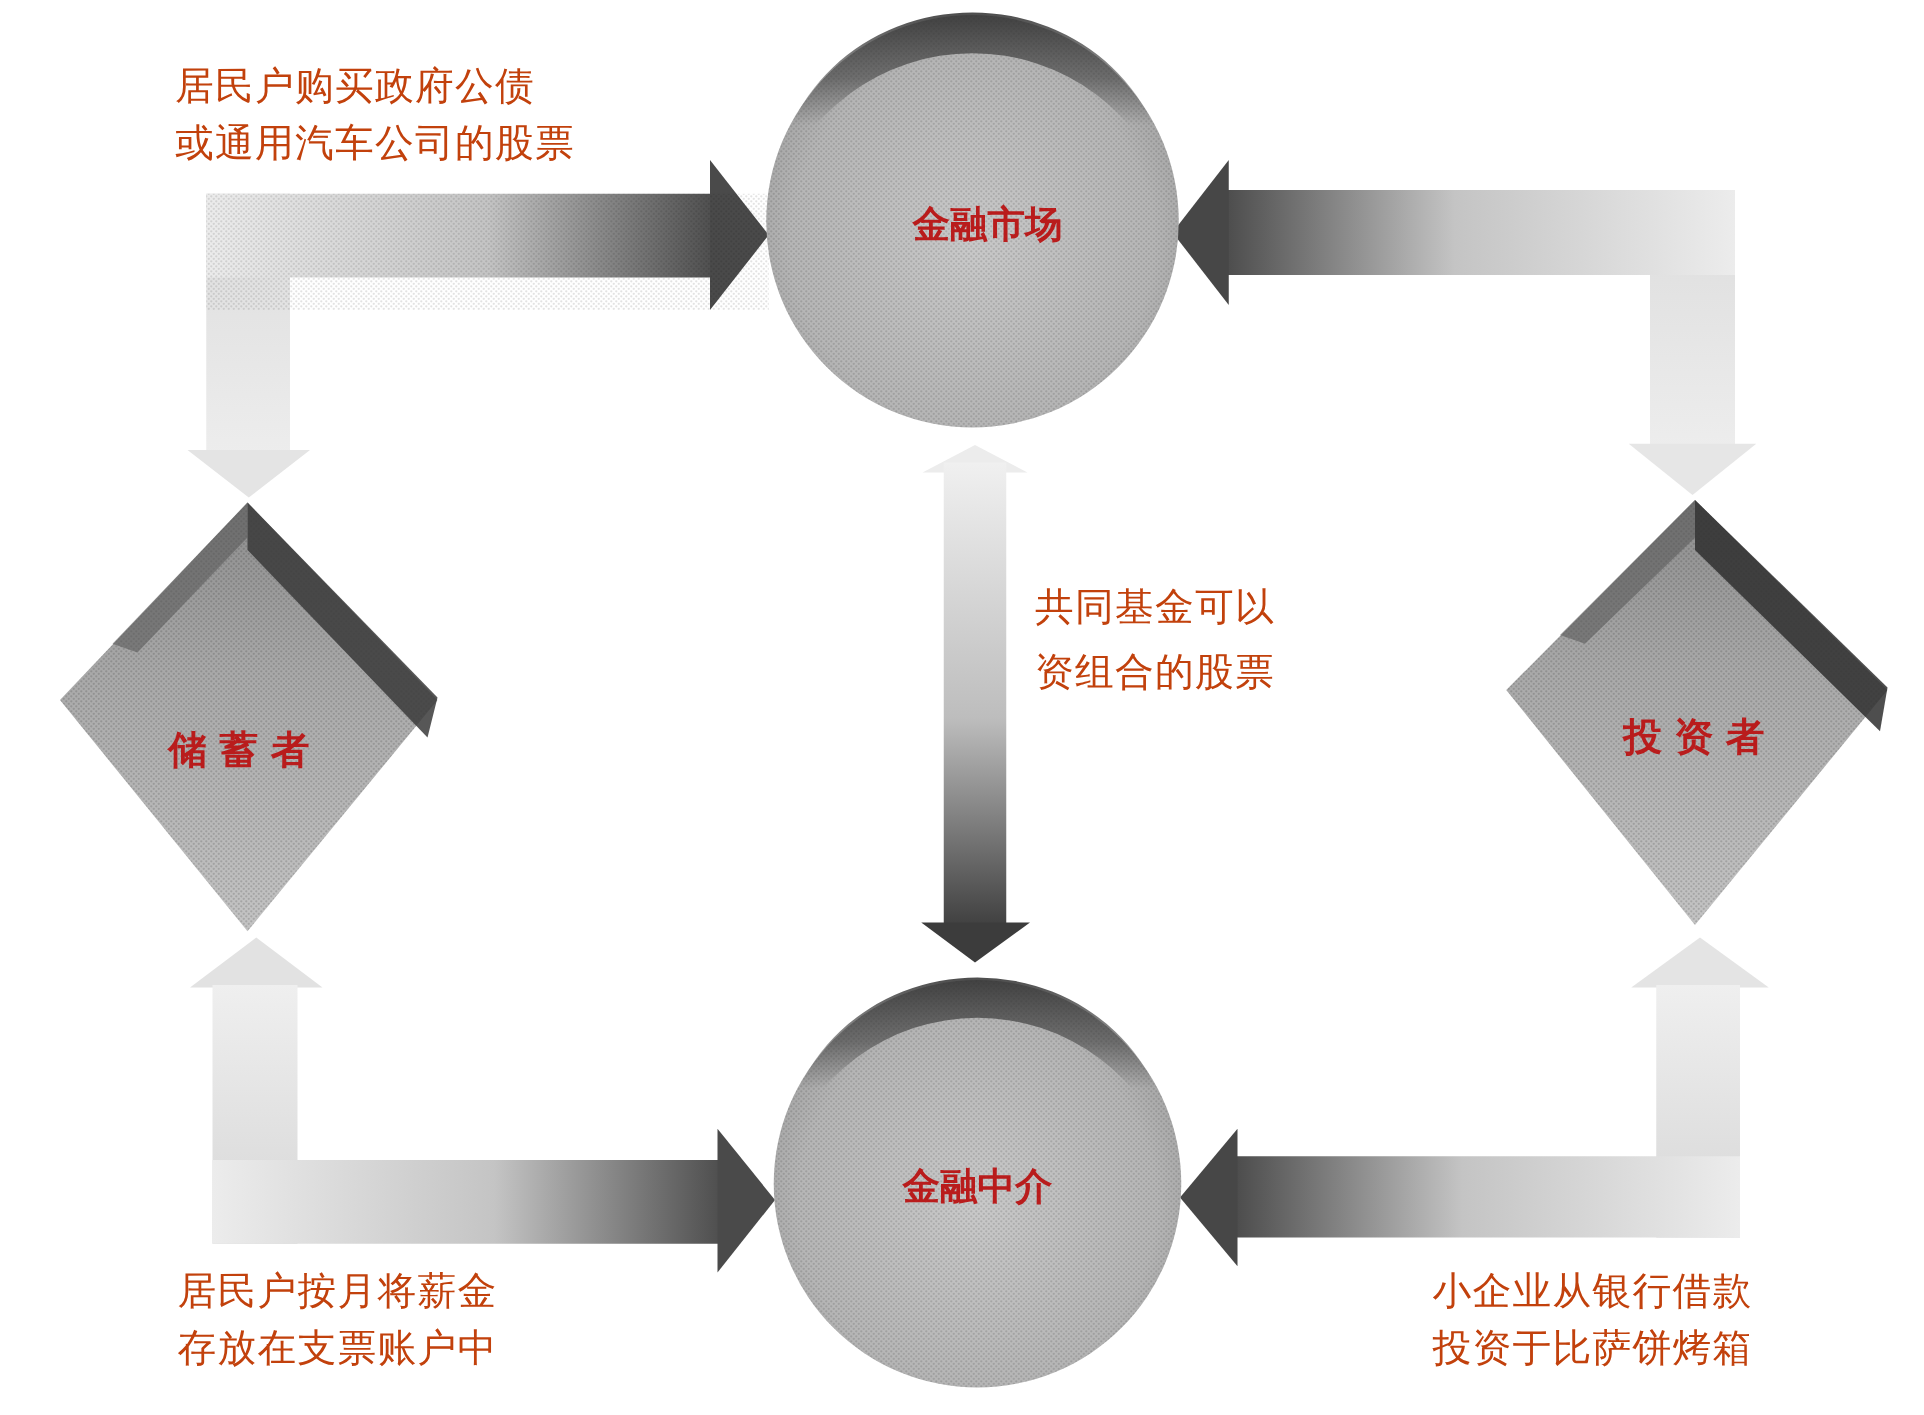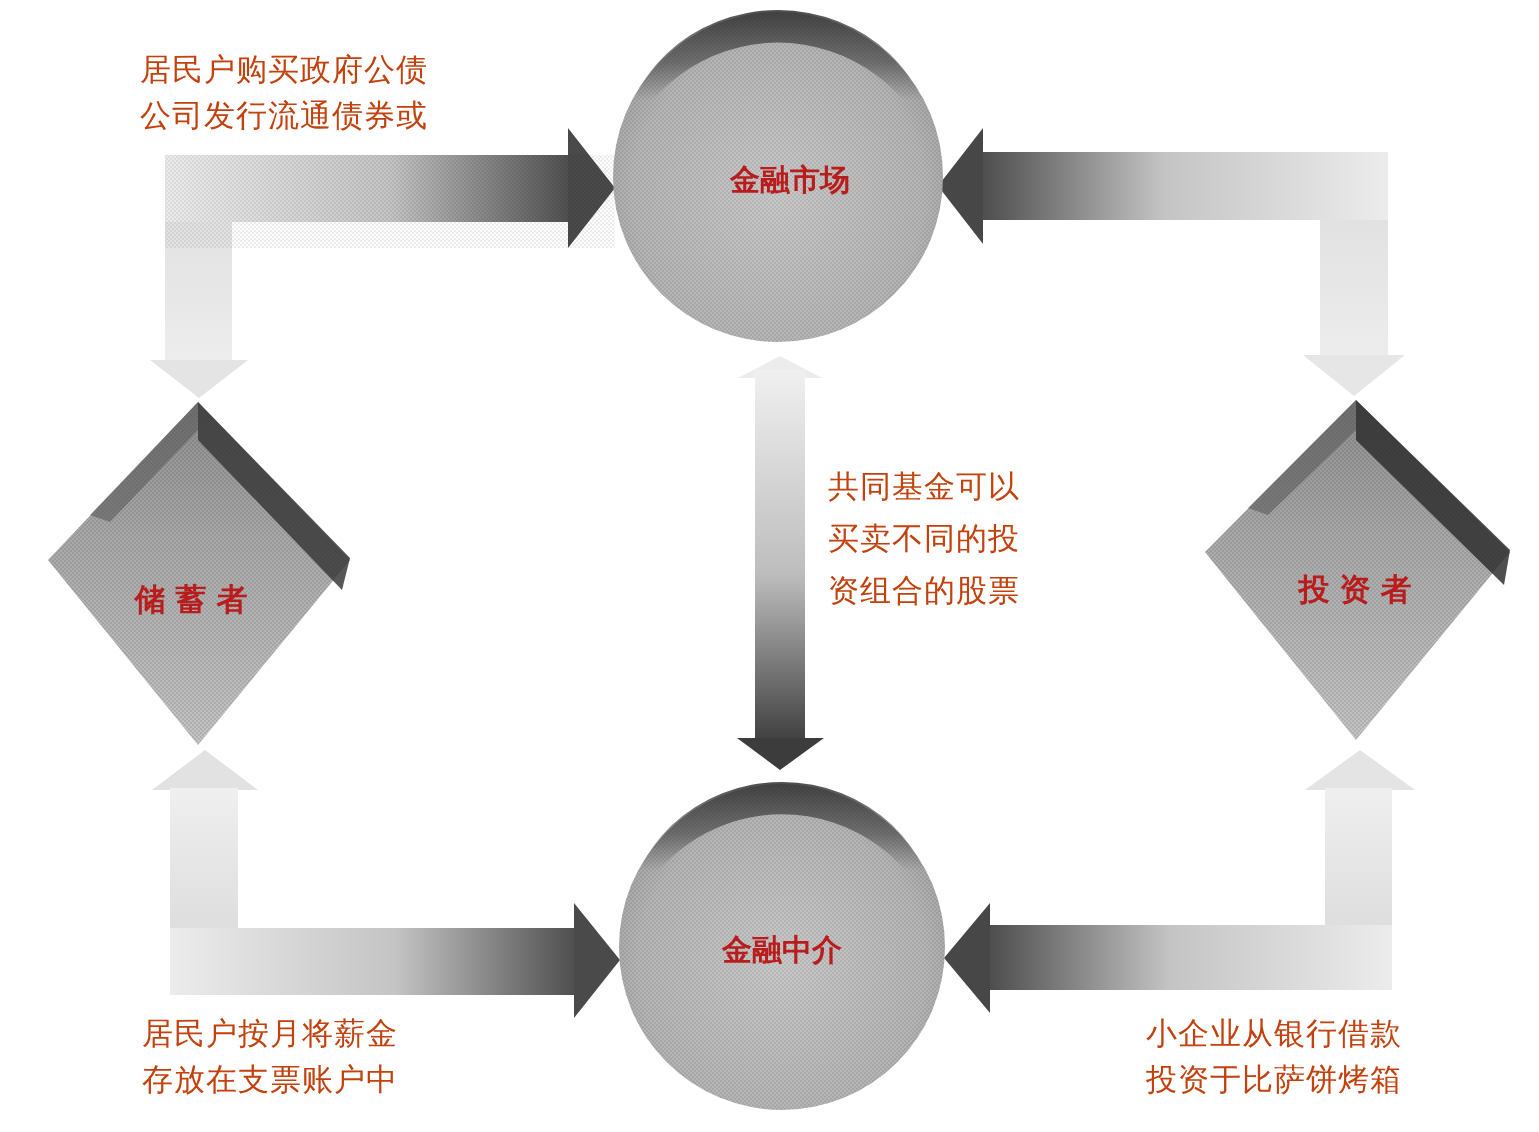--- a/index.html
+++ b/index.html
@@ -133,29 +133,28 @@
   </g>
 </svg>
 
 <div class="node-lbl circle-lbl" style="left:790px; top:180px;">金融市场</div>
 <div class="node-lbl circle-lbl" style="left:782px; top:950px;">金融中介</div>
 <div class="node-lbl diamond-lbl" style="left:196px; top:600px;">储蓄者</div>
 <div class="node-lbl diamond-lbl" style="left:1360px; top:590px;">投资者</div>
 
 <div class="lbl" style="left:140px; top:46px;">
   <div>居民户购买政府公债</div>
-  <div>公司发行流通债券或</div>
+  <div>或通用汽车公司的股票</div>
 </div>
 
 <div class="lbl" style="left:1056px; top:46px;">
 </div>
 
 <div class="lbl" style="left:828px; top:460px; line-height:52px;">
   <div>共同基金可以</div>
-  <div>买卖不同的投</div>
   <div>资组合的股票</div>
 </div>
 
 <div class="lbl" style="left:142px; top:1010px;">
   <div>居民户按月将薪金</div>
   <div>存放在支票账户中</div>
 </div>
 
 <div class="lbl" style="left:1146px; top:1010px;text-align:right;">
   <div>小企业从银行借款</div>

